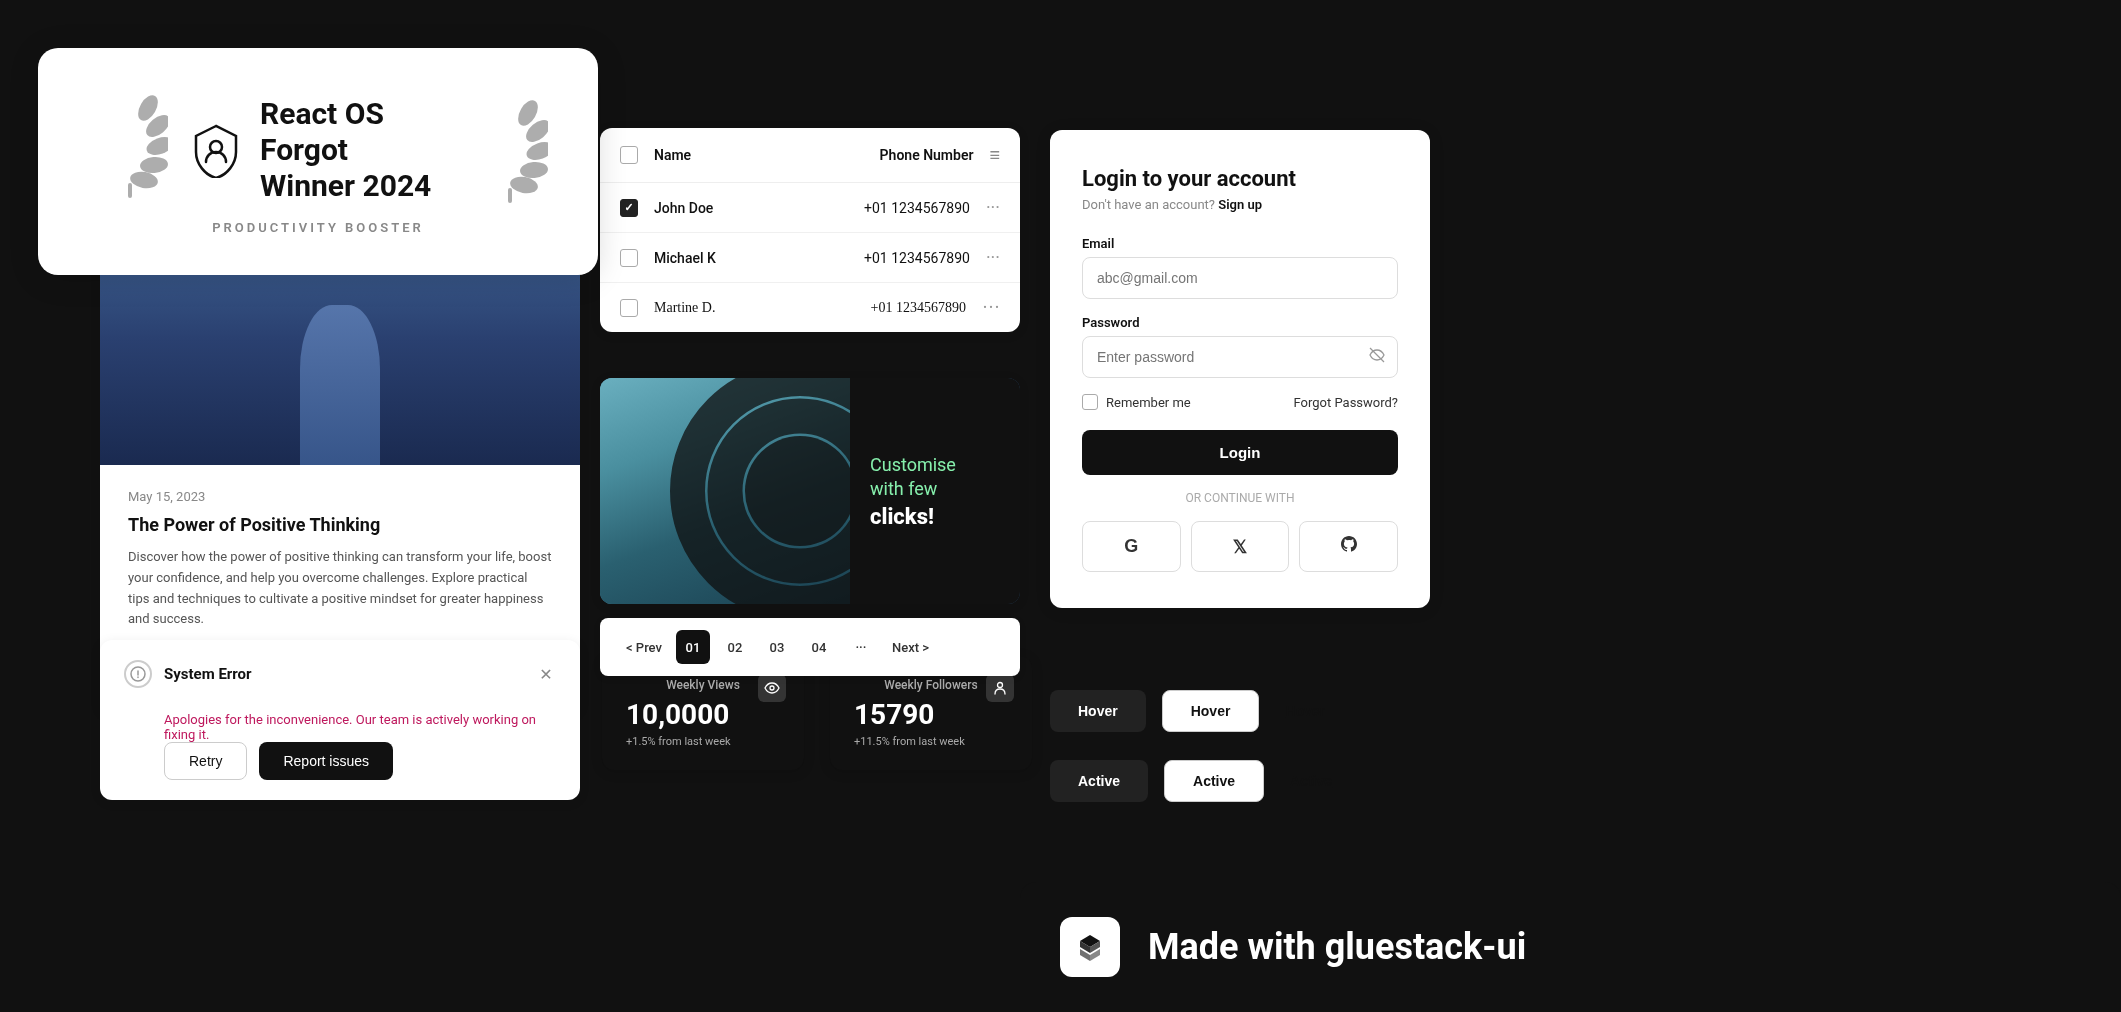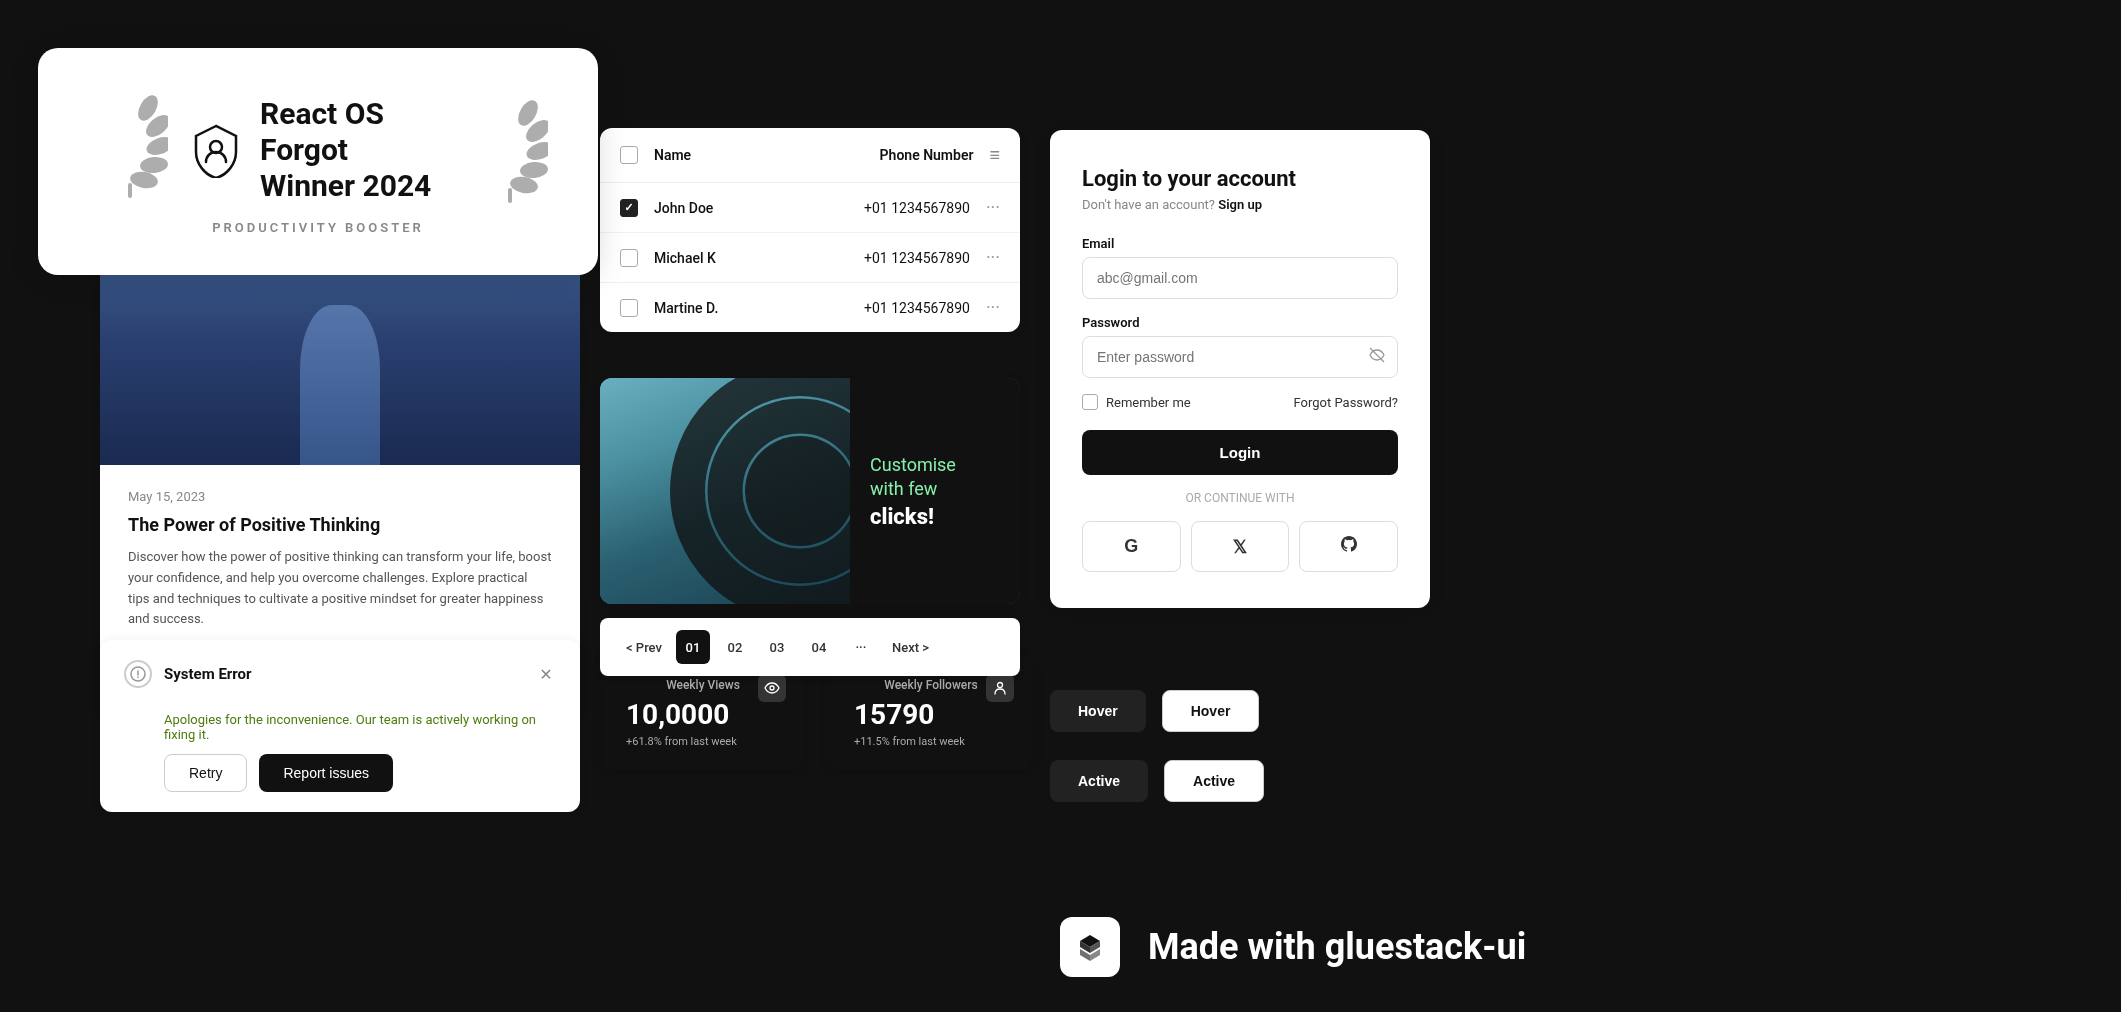--- a/index.html
+++ b/index.html
@@ -176,22 +176,22 @@
       cursor: pointer;
       color: #888;
       font-size: 16px;
       display: flex;
       align-items: center;
       justify-content: center;
     }
 
     .error-text {
       font-size: 13px;
-      color: #4d7c0f;
-      margin-bottom: 12px;
+      color: #be185d;
+      margin-bottom: 0;
       margin-left: 40px;
     }
 
     .error-buttons {
       display: flex;
       gap: 12px;
       margin-left: 40px;
     }
 
     .btn-retry {
@@ -238,21 +238,21 @@
     }
 
     .table-row {
       display: flex;
       align-items: center;
       padding: 14px 20px;
       border-bottom: 1px solid #f0f0f0;
       gap: 16px;
     }
 
-    .table-row:last-child { border-bottom: none; }
+    .table-row:last-child { border-bottom: none; font-family: Liberation Serif, serif; }
 
     .checkbox {
       width: 18px;
       height: 18px;
       border: 1.5px solid #aaa;
       border-radius: 3px;
       flex-shrink: 0;
       display: flex;
       align-items: center;
       justify-content: center;
@@ -838,21 +838,21 @@
   <div class="banner-dark-half">
     <span class="banner-text-line1">Customise</span>
     <span class="banner-text-line1">with few</span>
     <span class="banner-text-line2">clicks!</span>
   </div>
 </div>
 
 <div class="stats-card stats-card-1">
   <div class="stats-label">Weekly Views</div>
   <div class="stats-value">10,0000</div>
-  <div class="stats-change">+61.8% from last week</div>
+  <div class="stats-change">+1.5% from last week</div>
   <div class="stats-icon">
     <svg width="16" height="16" viewBox="0 0 16 16" fill="none">
       <path d="M1 8s2.5-5 7-5 7 5 7 5-2.5 5-7 5-7-5-7-5z" stroke="#fff" stroke-width="1.3" fill="none"></path>
       <circle cx="8" cy="8" r="2" stroke="#fff" stroke-width="1.3" fill="none"></circle>
     </svg>
   </div>
 </div>
 
 <div class="stats-card stats-card-2">
   <div class="stats-label">Weekly Followers</div>

